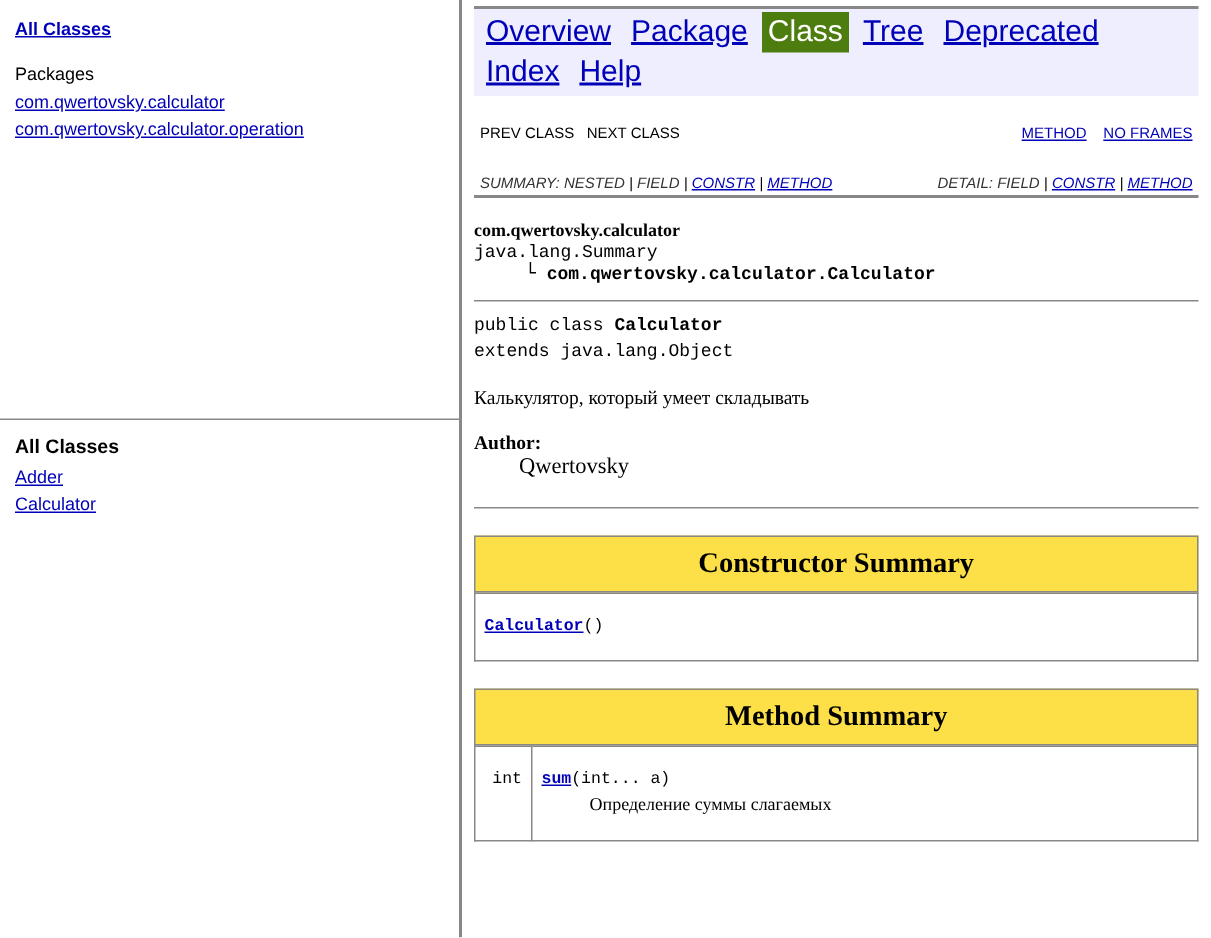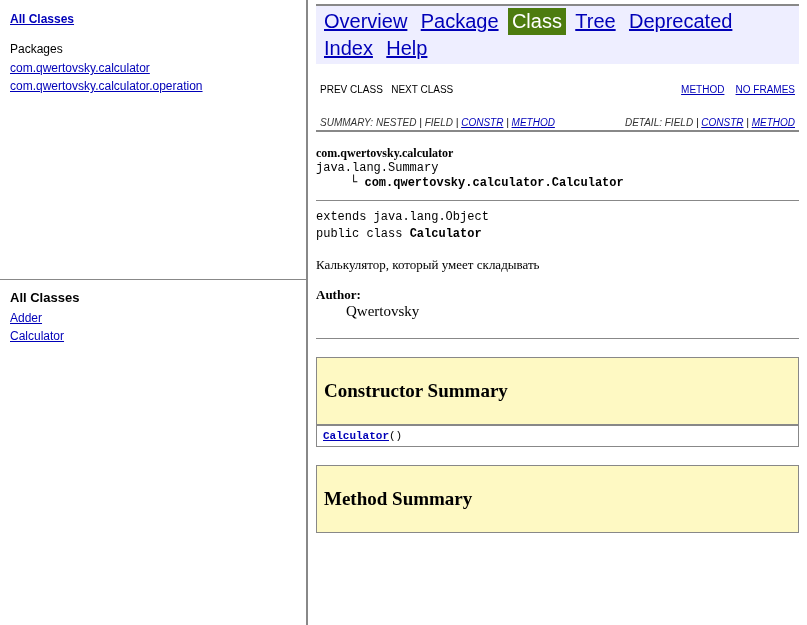--- a/index.html
+++ b/index.html
@@ -33,24 +33,24 @@
     .hierarchy-child { margin-left: 34px; }
     .tree-char { font-family: monospace; }
     
     .class-sig { font-family: 'Courier New', monospace; font-size: 12px; border-top: 1px solid #888; padding-top: 8px; margin-bottom: 14px; line-height: 1.4; }
     .class-sig b { font-weight: bold; }
     
     .description { font-family: Georgia, serif; font-size: 13px; margin-bottom: 14px; }
     .author-label { font-family: Georgia, serif; font-weight: bold; font-size: 13px; }
     .author-value { font-family: Georgia, serif; font-size: 15px; margin-left: 30px; margin-bottom: 18px; }
     
-    .summary-header { background: #fef9c3; font-family: Georgia, serif; font-size: 19px; font-weight: bold; padding: 22px 7px; border: 1px solid #888; margin-top: 18px; }
+    .summary-header { background: #fde047; font-family: Georgia, serif; font-size: 19px; font-weight: bold; padding: 7px 7px; border: 1px solid #888; margin-top: 18px; text-align: center; }
     
     .summary-table { width: 100%; border-collapse: collapse; border: 1px solid #888; border-top: none; }
-    .summary-table td { border: 1px solid #888; padding: 4px 6px; font-family: 'Courier New', monospace; font-size: 11px; vertical-align: top; }
+    .summary-table td { border: 1px solid #888; padding: 16px 6px; font-family: 'Courier New', monospace; font-size: 11px; vertical-align: top; }
     .summary-table td.ret-type { width: 38px; text-align: right; }
     .summary-table .method-desc { font-family: Georgia, serif; font-size: 12px; padding-left: 32px; padding-top: 3px; }
     
     .section-title-left { font-family: Arial, sans-serif; font-weight: bold; font-size: 13px; margin-bottom: 4px; }
     .left-link { display: block; font-size: 12px; line-height: 1.5; }
     .pkg-label { font-size: 12px; margin-top: 14px; margin-bottom: 3px; }
   </style>
 </head>
 <body>
 
@@ -108,22 +108,22 @@
     </div>
 
     <div class="pkg-name">com.qwertovsky.calculator</div>
 
     <div class="hierarchy">
       <div>java.lang.Summary</div>
       <div class="hierarchy-child"><span class="tree-char">└ </span><b>com.qwertovsky.calculator.Calculator</b></div>
     </div>
 
     <div class="class-sig">
+      <div><span>public class </span><b>Calculator</b></div>
       <div>extends java.lang.Object</div>
-      <div><span>public class </span><b>Calculator</b></div>
     </div>
 
     <div class="description">Калькулятор, который умеет складывать</div>
 
     <div class="author-label">Author:</div>
     <div class="author-value">Qwertovsky</div>
 
     <div style="border-top:1px solid #888;"></div>
 
     <div class="summary-header">Constructor Summary</div>
@@ -131,15 +131,26 @@
       <tbody>
           <tr>
         <td>
           <a href="#" style="font-weight:bold;">Calculator</a><span>()</span>
         </td>
       </tr>
     </tbody>
       </table>
 
     <div class="summary-header">Method Summary</div>
+    <table class="summary-table">
+      <tbody>
+          <tr>
+        <td class="ret-type">int</td>
+        <td>
+          <a href="#" style="font-weight:bold;">sum</a><span>(int... a)</span>
+          <div class="method-desc">Определение суммы слагаемых</div>
+        </td>
+      </tr>
+    </tbody>
+      </table>
 
   </div>
 </div>
 
 </body></html>

